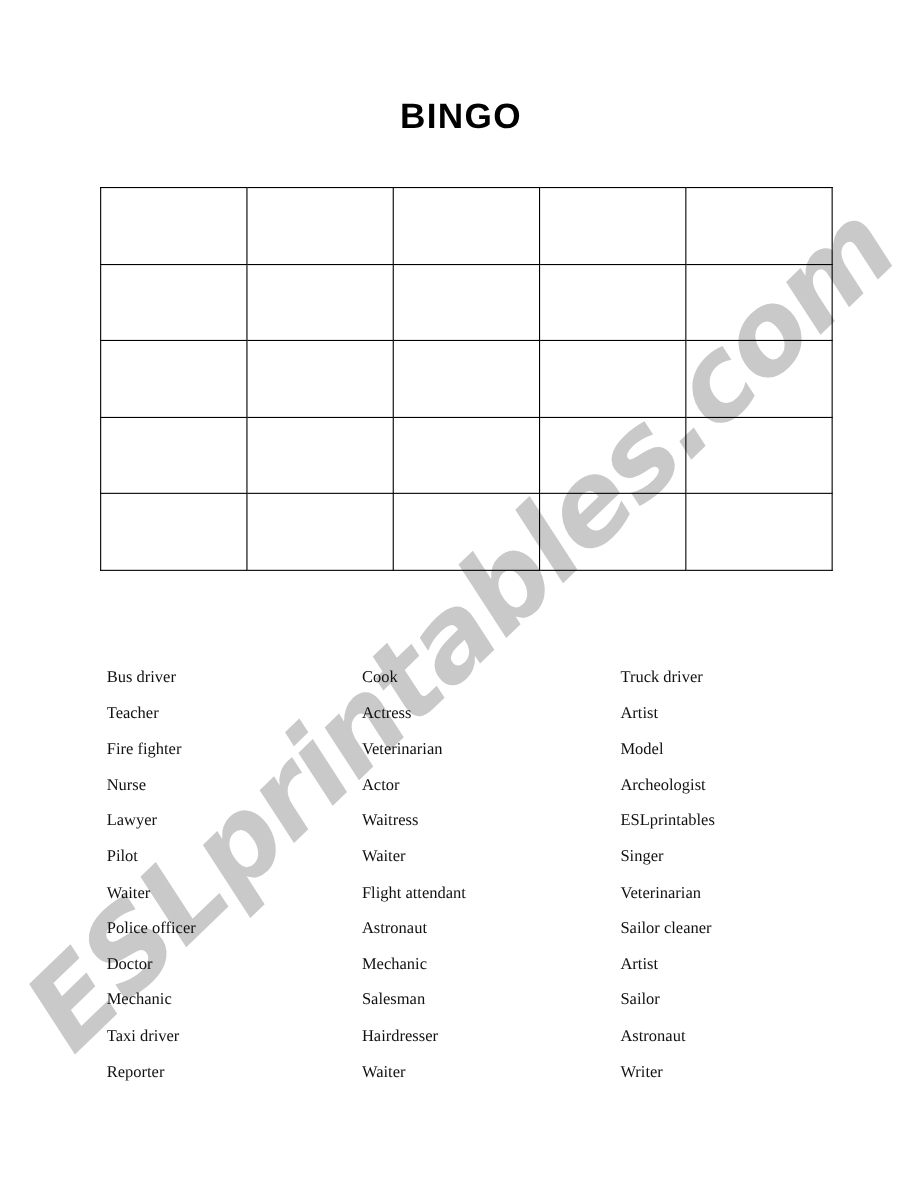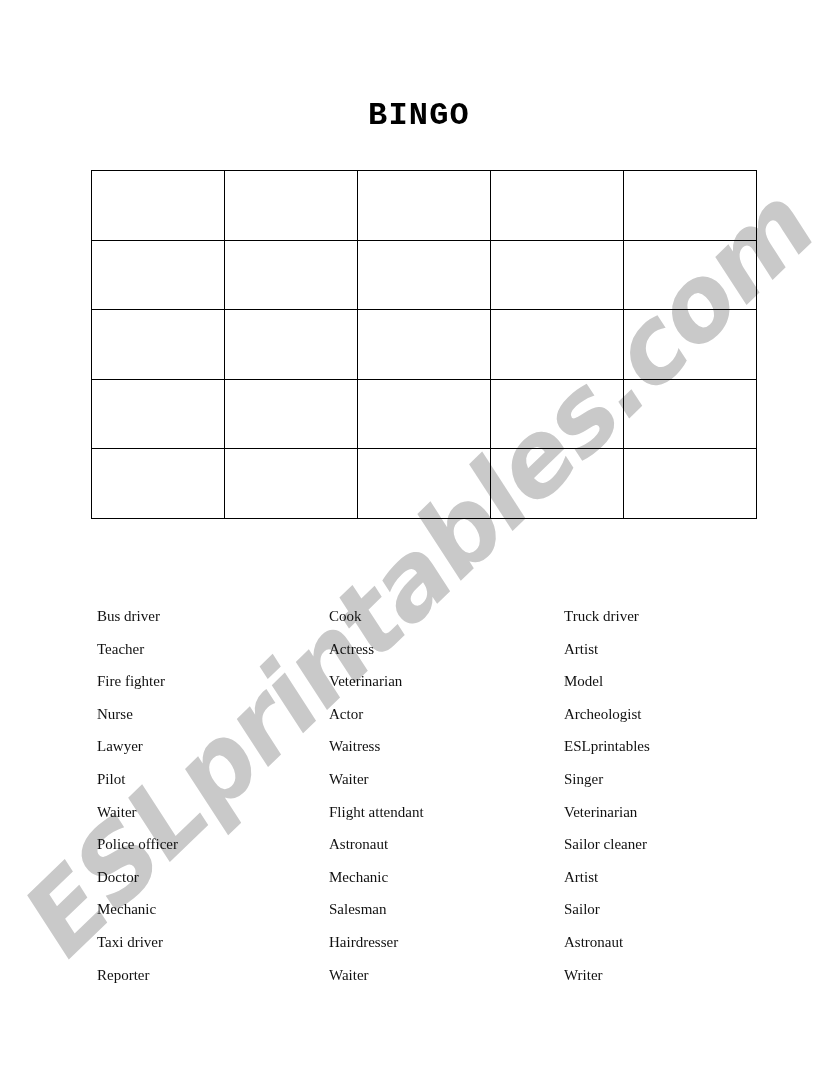--- a/index.html
+++ b/index.html
@@ -41,24 +41,24 @@
     letter-spacing: -2px;
     color: #c9c9c9;
     white-space: nowrap;
     line-height: 1;
   }
 
   
   #title {
     position: absolute;
     left: 0;
-    top: 98px;
+    top: 88px;
     width: 838px;
     text-align: center;
-    font-family: Liberation Mono, monospace;
+    font-family: Liberation Sans, sans-serif;
     font-weight: bold;
     font-size: 32px;
     letter-spacing: 1.2px;
     line-height: 1.1;
     color: #000000;
     z-index: 10;
   }
 
   
   #bingo-grid {

